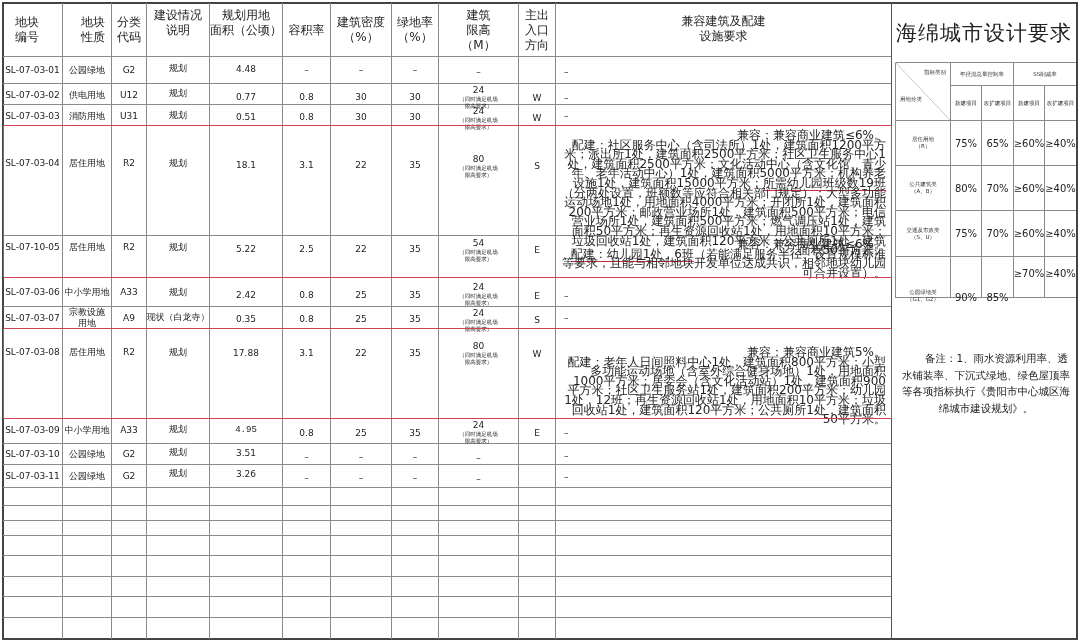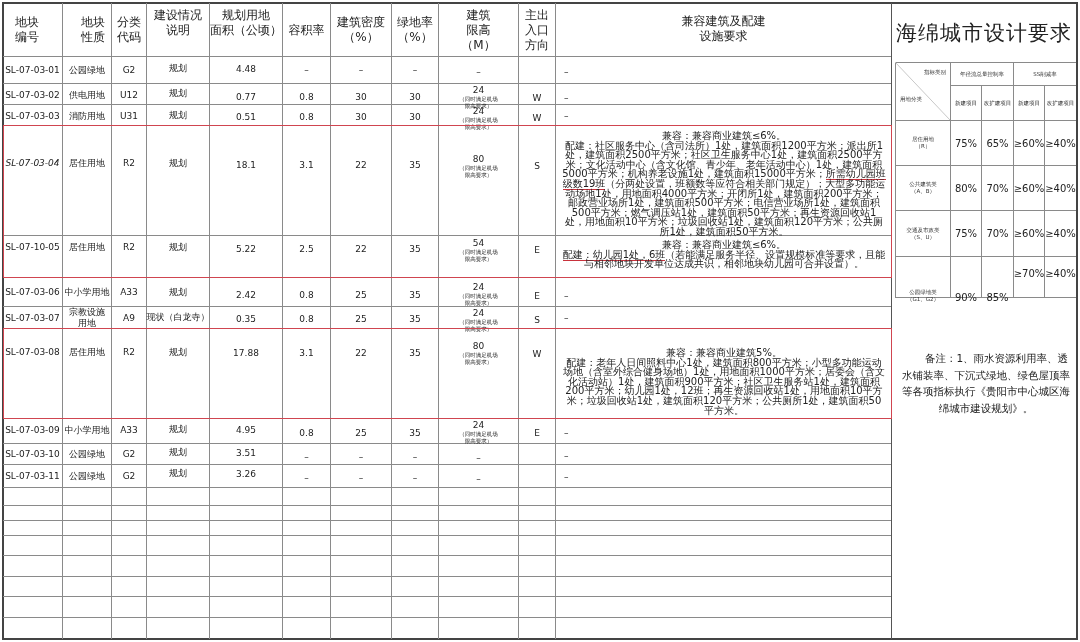--- a/index.html
+++ b/index.html
@@ -12,21 +12,21 @@
   .vline { position: absolute; width: 1px; background: #8a8a8a; }
   .thick { background: #555; }
 
   .cell { position: absolute; display: flex; align-items: flex-start; justify-content: center; text-align: center; font-size: 9px; line-height: 12px; color: #222; }
   .hdr { position: absolute; display: flex; align-items: center; justify-content: center; text-align: center; font-size: 12px; line-height: 15px; color: #222; white-space: pre-line; }
 
   .height-cell { flex-direction: column; align-items: center; }
   .height-cell .num { font-size: 9px; }
   .height-cell .note { font-size: 5.5px; line-height: 7px; }
 
-  .req { position: absolute; font-size: 10px; line-height: 9.6px; color: #222; text-align: center; }
+  .req { position: absolute; font-size: 12px; line-height: 9.6px; color: #222; text-align: right; }
   .req .u { border-bottom: 1px solid #c8323c; }
 
   .redbox { position: absolute; border: 1.5px solid #d04550; pointer-events: none; }
 
   .rp-title { position: absolute; display: flex; align-items: center; justify-content: center; font-size: 21px; color: #222; letter-spacing: 1px; }
   .rp-small { position: absolute; font-size: 5.5px; line-height: 7px; color: #333; display: flex; align-items: center; justify-content: center; text-align: center; white-space: pre-line; }
   .rp-val { position: absolute; font-size: 10px; color: #222; display: flex; align-items: center; justify-content: center; }
 
   .note-block { position: absolute; left: 900px; top: 350px; width: 172px; font-size: 10.5px; line-height: 16.5px; color: #222; text-align: center; }
   .note-block p { text-indent: 2em; }
@@ -134,21 +134,21 @@
   <div class="cell" style="left:392px;top:111px;width:46px;">30</div>
   <div class="cell height-cell" style="left:439px;top:105px;width:79px;">
     <span class="num">24</span>
     <span class="note" style="width:40px;">（同时满足机场限高要求）</span>
   </div>
   <div class="cell" style="left:519px;top:112px;width:36px;">W</div>
   <div class="cell" style="left:564px;top:110px;width:320px;justify-content:flex-start;">–</div>
 </div>
 
 <div>
-  <div class="cell" style="left:3px;top:157px;width:59px;font-style:italic;">SL-07-03-04</div>
+  <div class="cell" style="left:3px;top:157px;width:59px;">SL-07-03-04</div>
   <div class="cell" style="left:63px;top:157px;width:48px;">居住用地</div>
   <div class="cell" style="left:112px;top:157px;width:34px;">R2</div>
   <div class="cell" style="left:147px;top:157px;width:62px;">规划</div>
   <div class="cell" style="left:210px;top:159px;width:72px;">18.1</div>
   <div class="cell" style="left:283px;top:159px;width:47px;">3.1</div>
   <div class="cell" style="left:331px;top:159px;width:60px;">22</div>
   <div class="cell" style="left:392px;top:159px;width:46px;">35</div>
   <div class="cell height-cell" style="left:439px;top:153px;width:79px;">
     <span class="num">80</span>
     <span class="note" style="width:40px;">（同时满足机场限高要求）</span>
@@ -232,21 +232,21 @@
     <div>兼容：兼容商业建筑5%。</div>
     <span>配建：老年人日间照料中心1处，建筑面积800平方米；小型多功能运动场地（含室外综合健身场地）1处，用地面积1000平方米；居委会（含文化活动站）1处，建筑面积900平方米；社区卫生服务站1处，建筑面积200平方米；幼儿园1处，12班；再生资源回收站1处，用地面积10平方米；垃圾回收站1处，建筑面积120平方米；公共厕所1处，建筑面积50平方米。</span>
   </div>
 </div>
 
 <div>
   <div class="cell" style="left:3px;top:424px;width:59px;">SL-07-03-09</div>
   <div class="cell" style="left:63px;top:424px;width:48px;white-space:nowrap;">中小学用地</div>
   <div class="cell" style="left:112px;top:424px;width:34px;">A33</div>
   <div class="cell" style="left:147px;top:423px;width:62px;">规划</div>
-  <div class="cell" style="left:210px;top:424px;width:72px;">4.95</div>
+  <div class="cell" style="left:210px;top:424px;width:72px;font-family:Liberation Mono, monospace;">4.95</div>
   <div class="cell" style="left:283px;top:427px;width:47px;">0.8</div>
   <div class="cell" style="left:331px;top:427px;width:60px;">25</div>
   <div class="cell" style="left:392px;top:427px;width:46px;">35</div>
   <div class="cell height-cell" style="left:439px;top:419px;width:79px;">
     <span class="num">24</span>
     <span class="note" style="width:40px;">（同时满足机场限高要求）</span>
   </div>
   <div class="cell" style="left:519px;top:427px;width:36px;">E</div>
   <div class="cell" style="left:564px;top:427px;width:320px;justify-content:flex-start;">–</div>
 </div>

